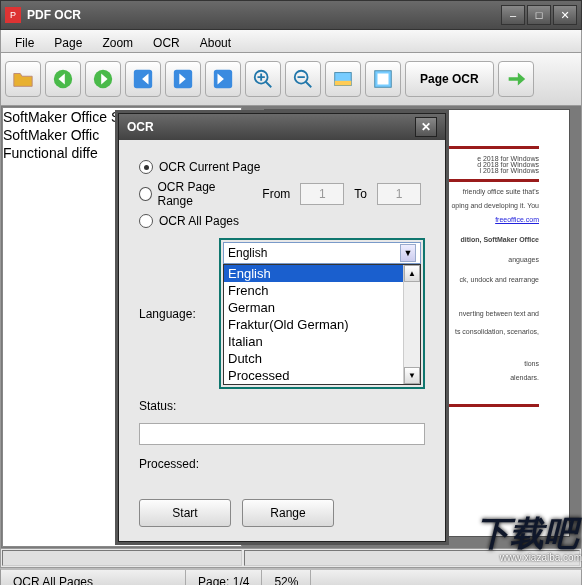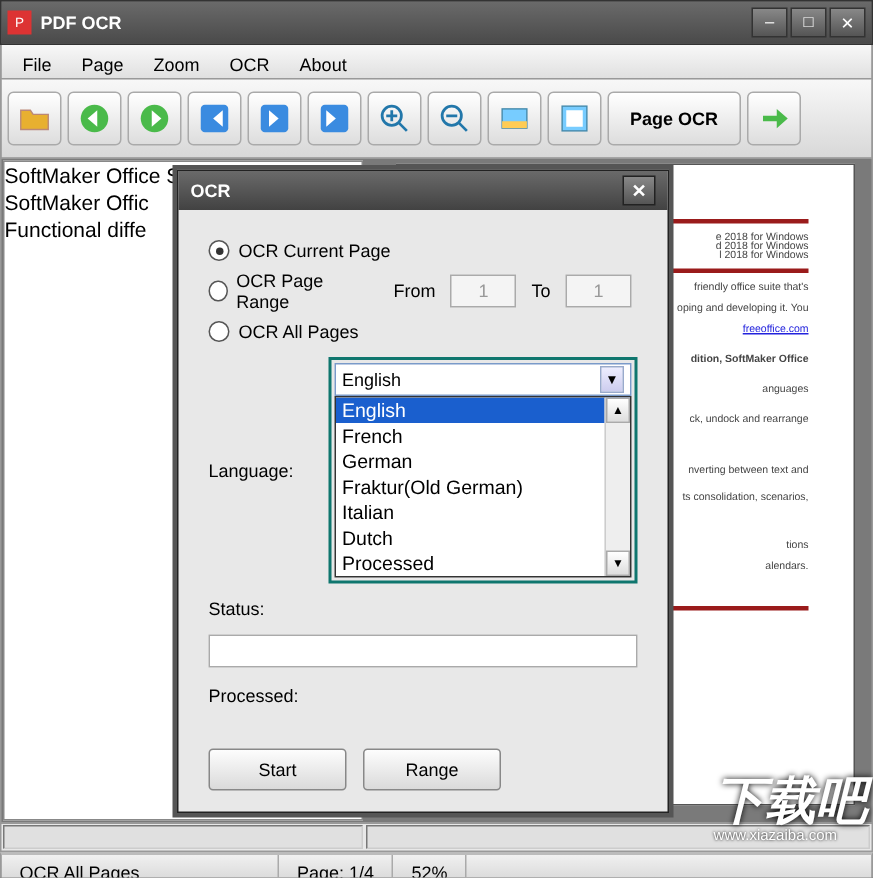--- a/index.html
+++ b/index.html
@@ -40,22 +40,22 @@
 .combo{height:20px;border:1px solid #7a9ac9;background:#fff;display:flex;align-items:center;padding:0 4px;cursor:pointer}
 .combo .arrow{margin-left:auto;width:14px;height:16px;background:linear-gradient(#eef,#cce);border:1px solid #9ac;display:flex;align-items:center;justify-content:center;font-size:9px}
 .droplist{background:#fff;border:1px solid #333;max-height:130px;overflow:hidden;position:relative}
 .droplist .opt{padding:1px 4px;font-size:13px;cursor:pointer}
 .droplist .opt.sel{background:#1a5fce;color:#fff}
 .dlscroll{position:absolute;right:0;top:0;bottom:0;width:16px;background:#eee;border-left:1px solid #ccc}
 .dlscroll .sbtn{height:15px;background:linear-gradient(#fff,#ddd);border:1px solid #aaa;font-size:8px;display:flex;align-items:center;justify-content:center}
 .txtfield{height:20px;border:1px solid #aaa;background:#fff;margin:4px 0 12px 0}
 .btnrow{display:flex;gap:11px;margin-top:28px}
 .dlgbtn{width:90px;height:26px;border:1px solid #888;background:linear-gradient(#fdfdfd,#dadada);border-radius:3px;cursor:pointer;display:flex;align-items:center;justify-content:center}
-.watermark{position:absolute;right:4px;bottom:28px;font-size:34px;font-weight:bold;color:#ffffff;text-shadow:0 0 4px #000;font-style:italic;pointer-events:none}
-.wmurl{position:absolute;right:24px;bottom:22px;font-size:10px;color:#fff;text-shadow:0 0 2px #000;pointer-events:none}
+.watermark{position:absolute;right:4px;bottom:28px;font-size:34px;font-weight:bold;color:#0f172a;text-shadow:0 0 4px #000;font-style:italic;pointer-events:none}
+.wmurl{position:absolute;right:0;bottom:22px;font-size:10px;color:#fff;text-shadow:0 0 2px #000;pointer-events:none}
 </style>
 </head>
 <body>
 
 <div class="titlebar">
   <div class="icon">P</div>
   <div class="title">PDF OCR</div>
   <div class="winbtn">–</div>
   <div class="winbtn">□</div>
   <div class="winbtn">✕</div>

